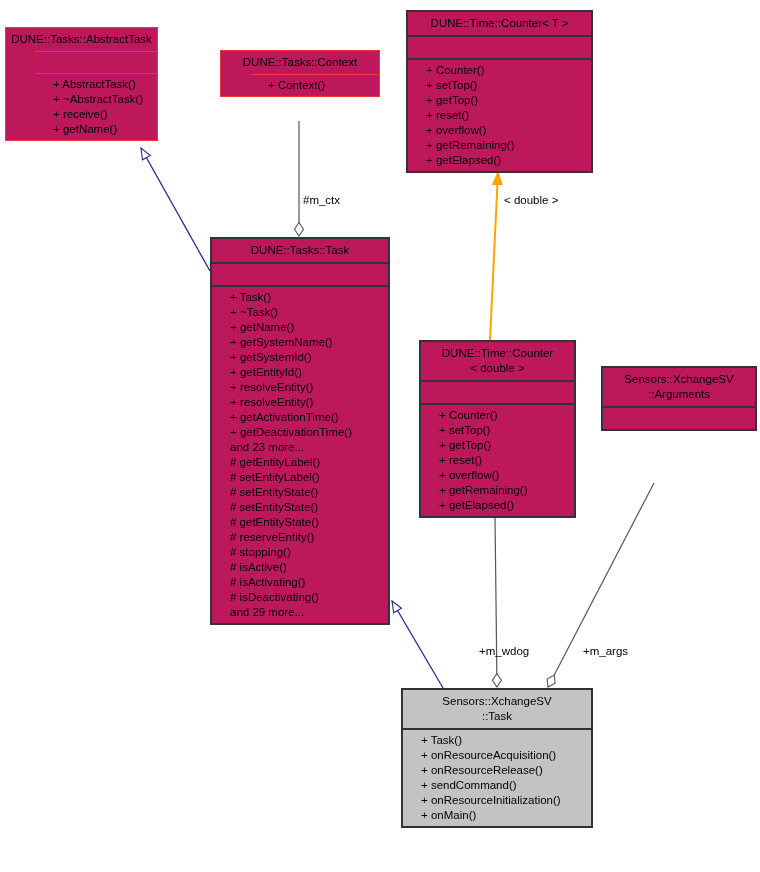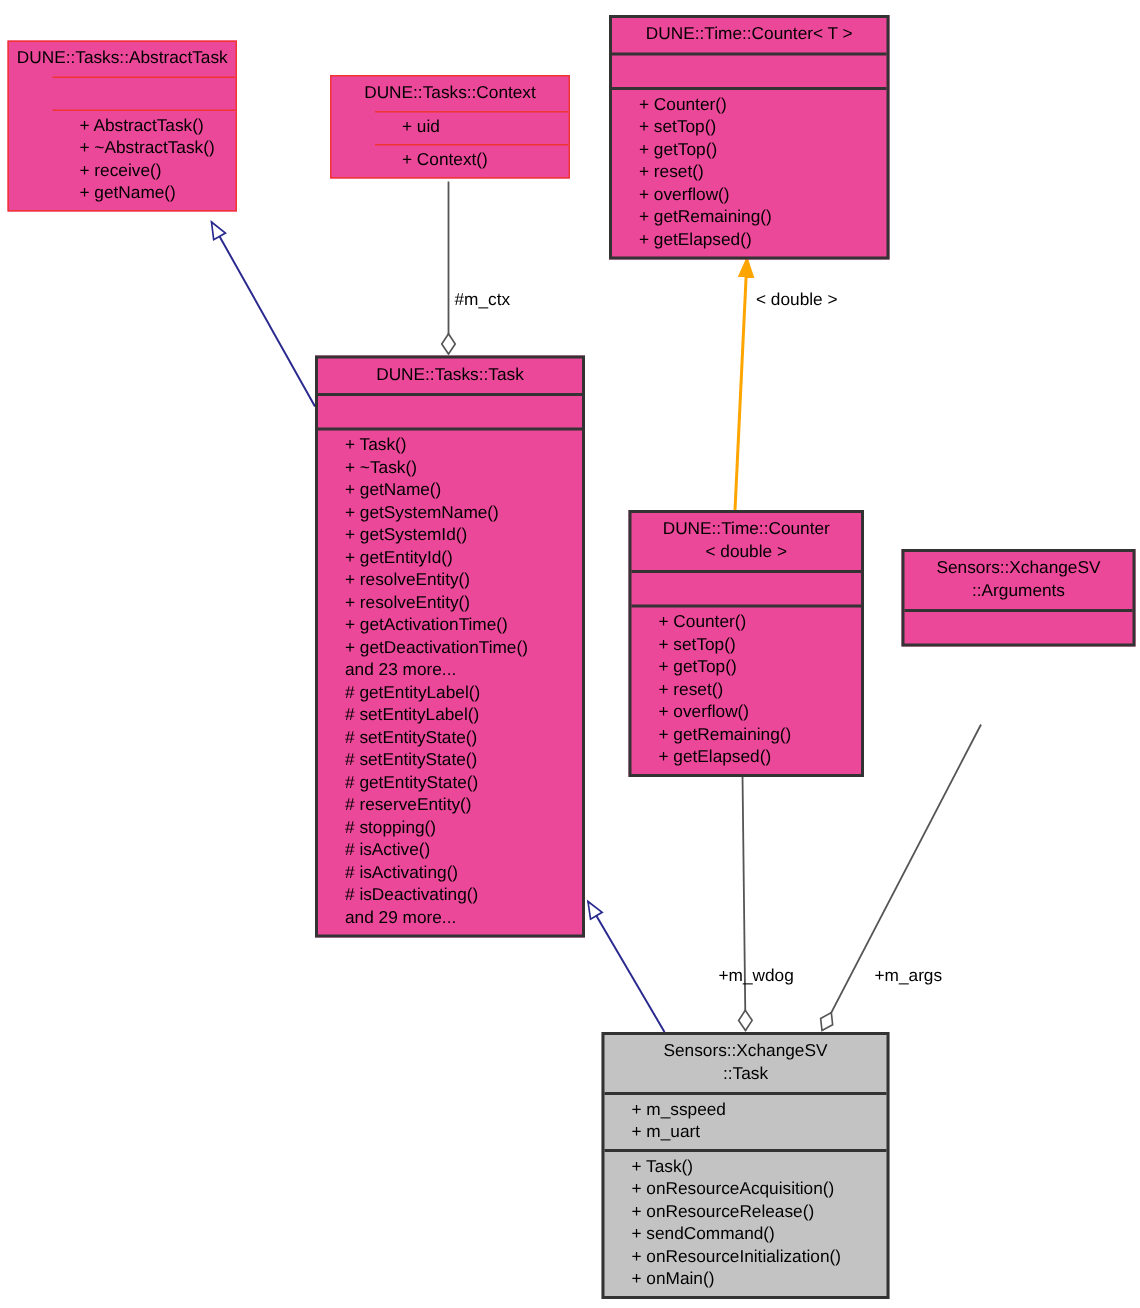--- a/index.html
+++ b/index.html
@@ -3,21 +3,21 @@
 <meta charset="utf-8">
 <style>
   html,body { margin:0; padding:0; background:#ffffff; }
   #diagram {
     position:relative; width:760px; height:872px;
     font-family:"Liberation Sans","DejaVu Sans",sans-serif;
     font-size:11.5px; color:#000; overflow:hidden;
   }
   #edges { position:absolute; left:0; top:0; width:760px; height:872px; }
 
-  .class-box { position:absolute; box-sizing:border-box; background:#ec4899;
+  .class-box { position:absolute; box-sizing:border-box; background:#be185d;
                border:2px solid #333333; }
   .class-box .title { text-align:center; padding:4px 3px; line-height:15px; white-space:nowrap; }
   .class-box .sec   { padding:3px 6px; min-height:15px; line-height:15px; }
   .class-box .sec   { border-top:2px solid #333333;padding-left:18px; }
   .member { white-space:nowrap; }
 
   .style-red { border:1.5px solid #f13535; }
   .style-red .sec { border-top:1.5px solid #f13535;margin-left:29px; }
   .style-gray { background:#c3c3c3; }
 
@@ -79,23 +79,20 @@
       <div class="sec methods">
         <div class="member">+ AbstractTask()</div>
         <div class="member">+ ~AbstractTask()</div>
         <div class="member">+ receive()</div>
         <div class="member">+ getName()</div>
       </div>
     </div>
     <div class="class-box box-context style-red">
       <div class="title">
         <div>DUNE::Tasks::Context</div>
-      </div>
-      <div class="sec attrs">
-        <div class="member">+ uid</div>
       </div>
       <div class="sec methods">
         <div class="member">+ Context()</div>
       </div>
     </div>
     <div class="class-box box-counter_t style-plain">
       <div class="title">
         <div>DUNE::Time::Counter&lt; T &gt;</div>
       </div>
       <div class="sec attrs"></div>
@@ -160,24 +157,20 @@
         <div>Sensors::XchangeSV</div>
         <div>::Arguments</div>
       </div>
       <div class="sec methods"></div>
     </div>
     <div class="class-box box-xchange_task style-gray">
       <div class="title">
         <div>Sensors::XchangeSV</div>
         <div>::Task</div>
       </div>
-      <div class="sec attrs">
-        <div class="member">+ m_sspeed</div>
-        <div class="member">+ m_uart</div>
-      </div>
       <div class="sec methods">
         <div class="member">+ Task()</div>
         <div class="member">+ onResourceAcquisition()</div>
         <div class="member">+ onResourceRelease()</div>
         <div class="member">+ sendCommand()</div>
         <div class="member">+ onResourceInitialization()</div>
         <div class="member">+ onMain()</div>
       </div>
     </div>
   </div>

